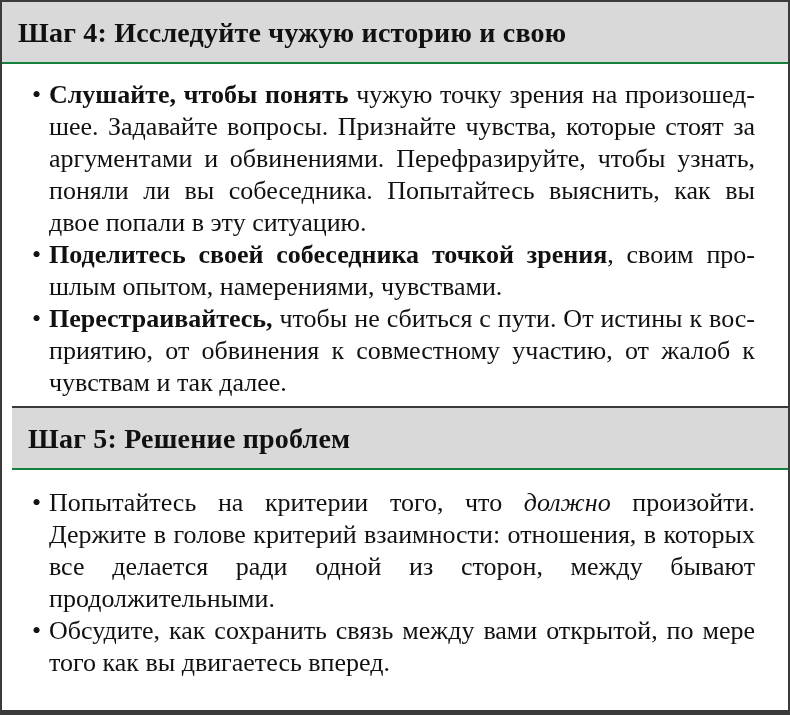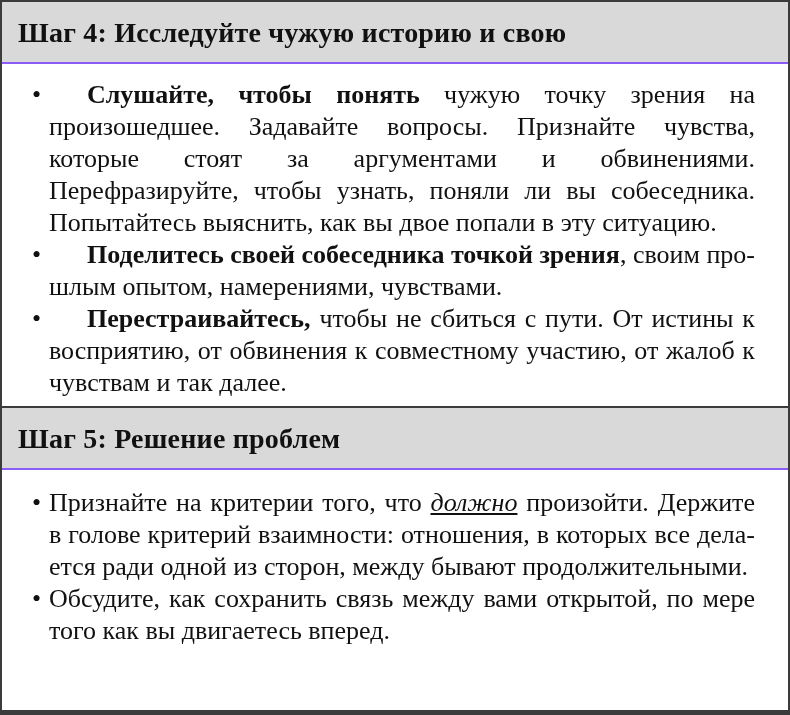--- a/index.html
+++ b/index.html
@@ -13,29 +13,30 @@
     height: 715px;
     border: 2px solid #3b3b3b;
     border-bottom-width: 5px;
     background: #ffffff;
     overflow: hidden;
     font-family: "Liberation Serif", serif;
     color: #111111;
   }
   .section-header {
     background: #d9d9d9;
-    border-bottom: 2px solid #8b5cf6;
+    border-bottom: 2px solid #15803d;
     padding: 15px 20px 14px 16px;
     font-size: 28px;
     line-height: 31px;
     font-weight: bold;
     letter-spacing: 0.2px;
   }
   .section-header.with-top {
     border-top: 2px solid #3b3b3b;
+    margin-left: 10px;
   }
   .section-body {
     background: #ffffff;
   }
   .section-body.first {
     padding: 15px 33px 7px 0;
   }
   .section-body.second {
     padding: 17px 33px 6px 0;
   }
@@ -49,22 +50,22 @@
   }
   ul.bullets li {
     position: relative;
   }
   ul.bullets li::before {
     content: "\2022";
     position: absolute;
     left: -17px;
     top: 0;
   }
-  .b { font-weight: bold; margin-left: 38px; }
-  .i { font-style: italic; text-decoration: underline; }
+  .b { font-weight: bold; }
+  .i { font-style: italic; }
 </style>
 </head>
 <body>
 
 <div class="frame">
 
   <div class="section">
     <div class="section-header">Шаг 4: Исследуйте чужую историю и свою</div>
     <div class="section-body first">
       <ul class="bullets">
@@ -72,19 +73,19 @@
           <li><span class="b">Поделитесь своей собеседника точкой зрения</span><span>, своим про­шлым опытом, намерениями, чувствами.</span></li>
           <li><span class="b">Перестраивайтесь,</span><span> чтобы не сбиться с пути. От истины к вос­приятию, от обвинения к совместному участию, от жалоб к чувствам и так далее.</span></li>
         </ul>
     </div>
   </div>
 
   <div class="section">
     <div class="section-header with-top">Шаг 5: Решение проблем</div>
     <div class="section-body second">
       <ul class="bullets">
-          <li><span>Признайте на критерии того, что </span><span class="i">должно</span><span> произойти. Держите в голове критерий взаимности: отношения, в которых все дела­ется ради одной из сторон, между бывают продолжительными.</span></li>
+          <li><span>Попытайтесь на критерии того, что </span><span class="i">должно</span><span> произойти. Держите в голове критерий взаимности: отношения, в которых все дела­ется ради одной из сторон, между бывают продолжительными.</span></li>
           <li><span>Обсудите, как сохранить связь между вами открытой, по мере того как вы двигаетесь вперед.</span></li>
         </ul>
     </div>
   </div>
 
 </div>
 
 </body></html>

